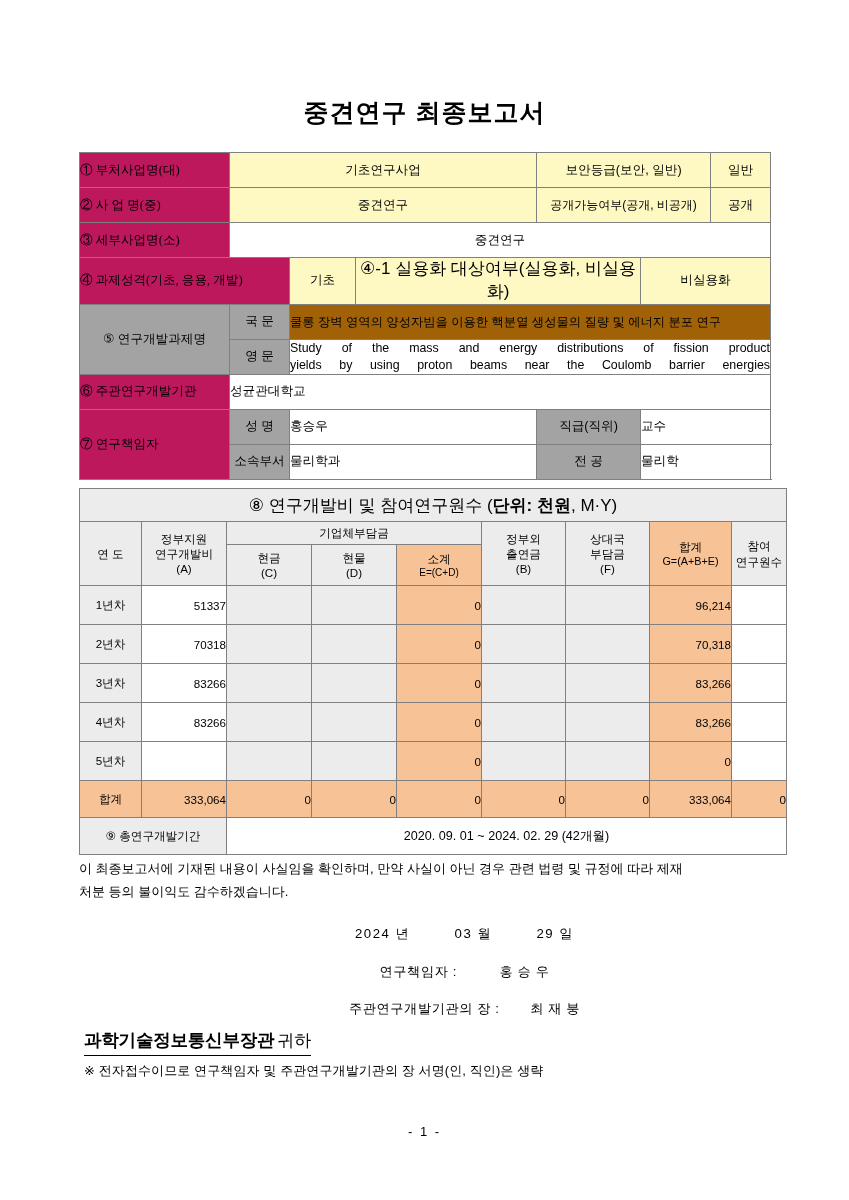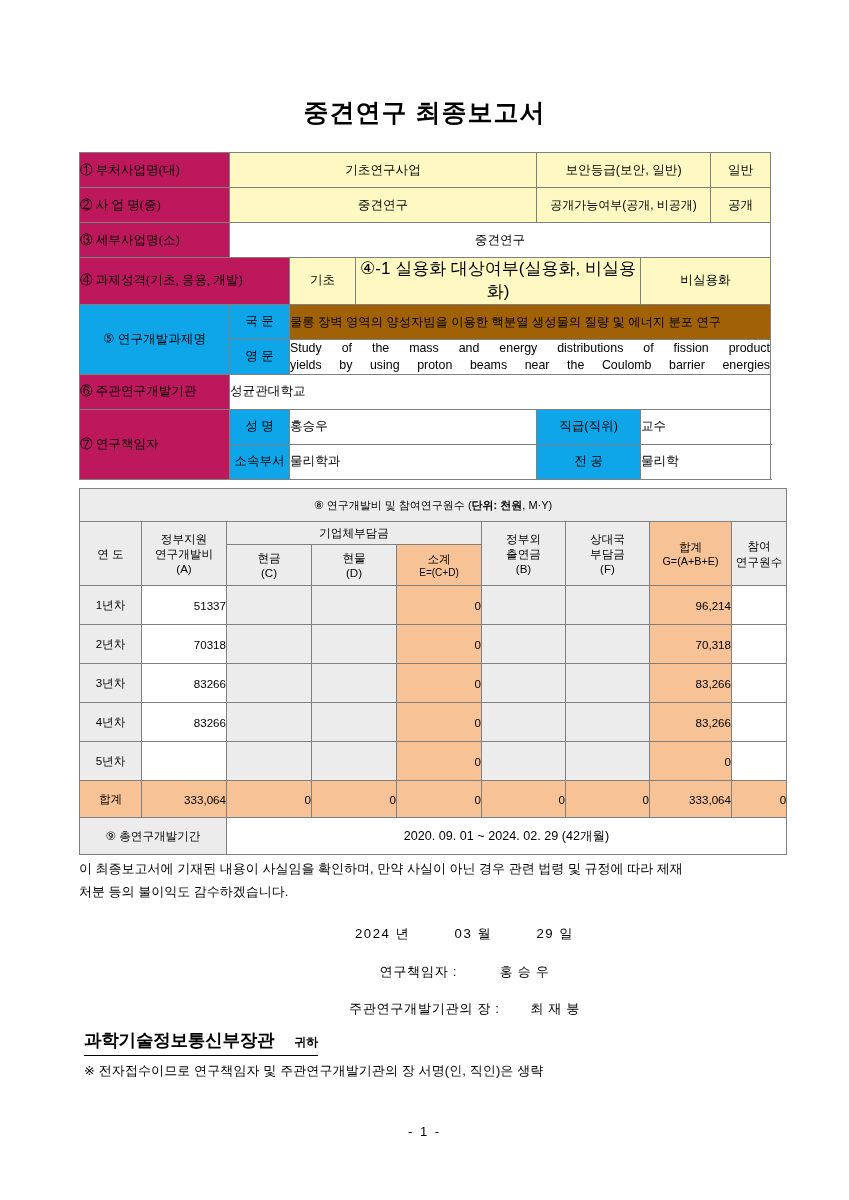--- a/index.html
+++ b/index.html
@@ -59,21 +59,21 @@
     vertical-align: middle;
     height: 34px;
     line-height: 1.35;
   }
   .lbl {
     background: #be185d;
     padding-left: 9px;
     font-family: Liberation Serif, serif;
   }
   .lbl-c {
-    background: #0ea5e9;
+    background: #a3a3a3;
     text-align: center;
   }
   .val-c {
     background: #fef9c3;
     text-align: center;
   }
   .val-w {
     background: #ffffff;
     text-align: center;
   }
@@ -95,21 +95,21 @@
     text-align: justify;
     text-align-last: justify;
     line-height: 1.85;
   }
   .title-en span { display: block; }
 
   
   .budget-head {
     background: #ececec;
     text-align: center;
-    font-size: 11px;
+    font-size: 17px;
     height: 32px;
   }
   .budget-head b { font-weight: bold; }
 
   table.budget {
     position: absolute;
     left: 79px;
     width: 691px;
     border-collapse: collapse;
     table-layout: fixed;
@@ -199,23 +199,23 @@
     top: 1028px;
     border-bottom: 1.6px solid #000;
     padding-bottom: 3px;
   }
   .minister-title {
     font-size: 17.5px;
     font-weight: bold;
     letter-spacing: -0.2px;
   }
   .minister-suffix {
-    font-size: 12px;
-    font-weight: bold;
-    margin-left: 20px;
+    font-size: 17px;
+    font-weight: normal;
+    margin-left: 3px;
   }
   .note-line {
     position: absolute;
     left: 84px;
     top: 1062px;
     font-size: 13px;
     letter-spacing: 0.1px;
   }
   .page-num {
     position: absolute;

